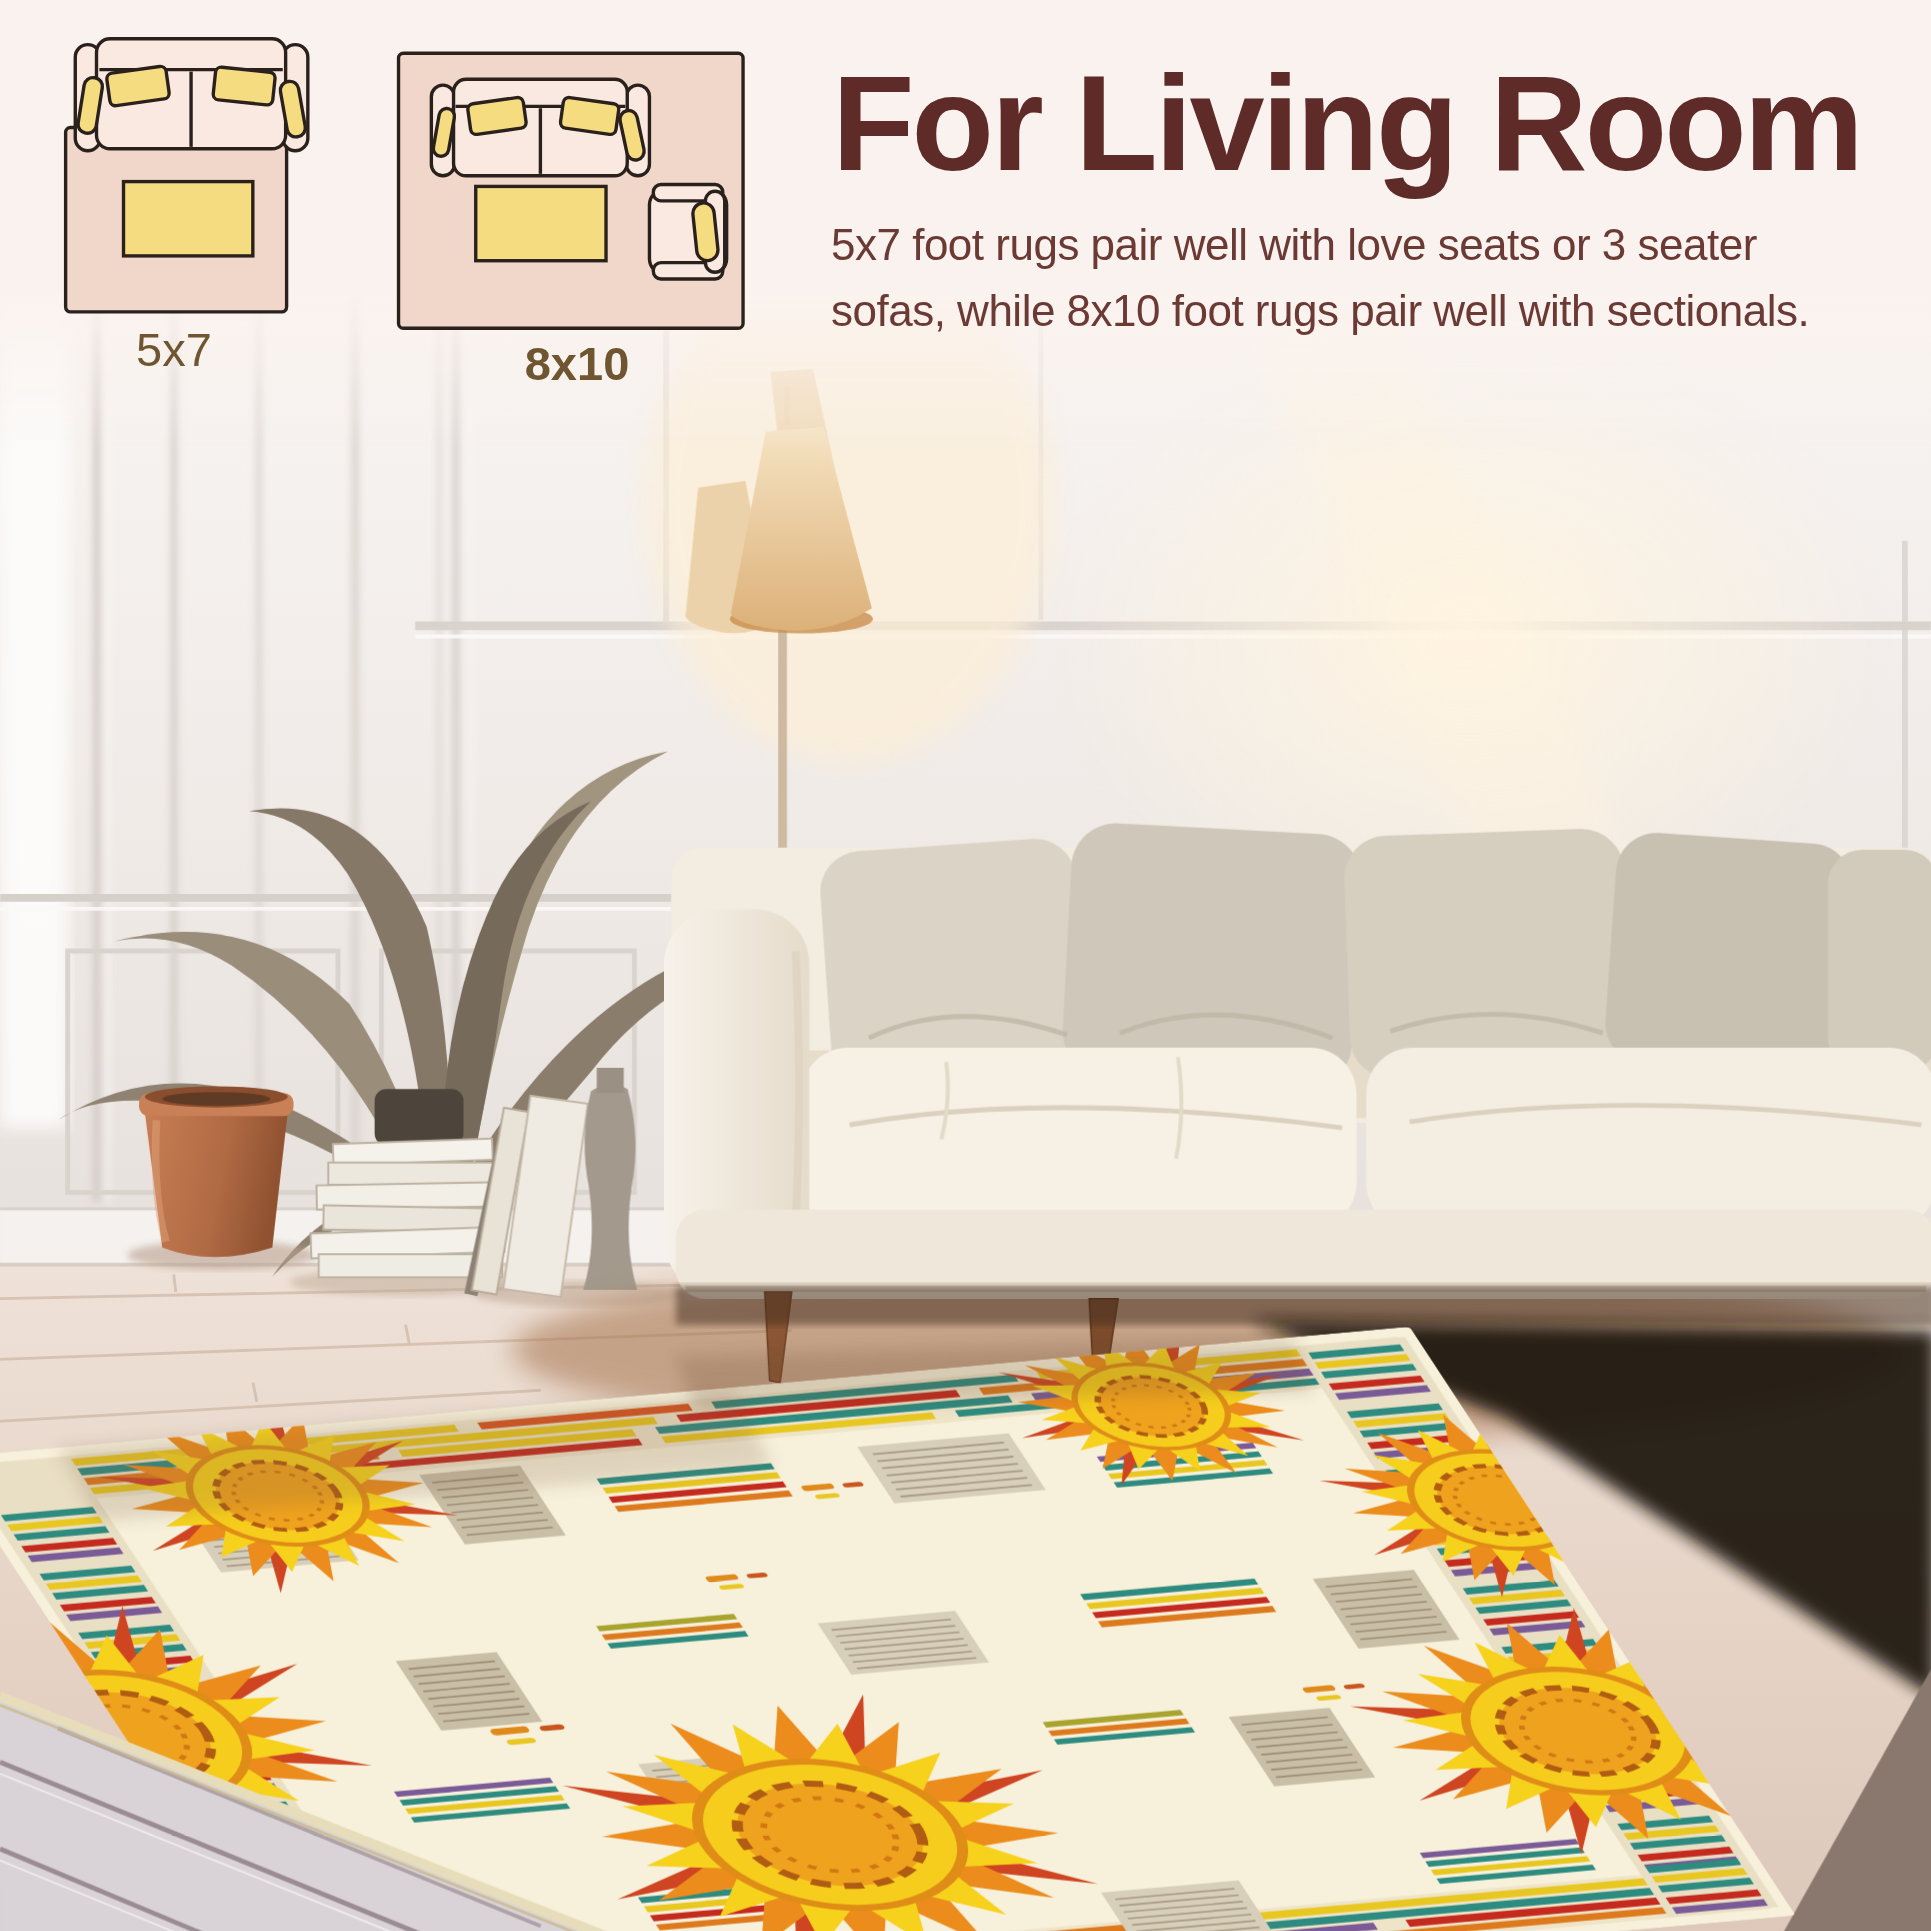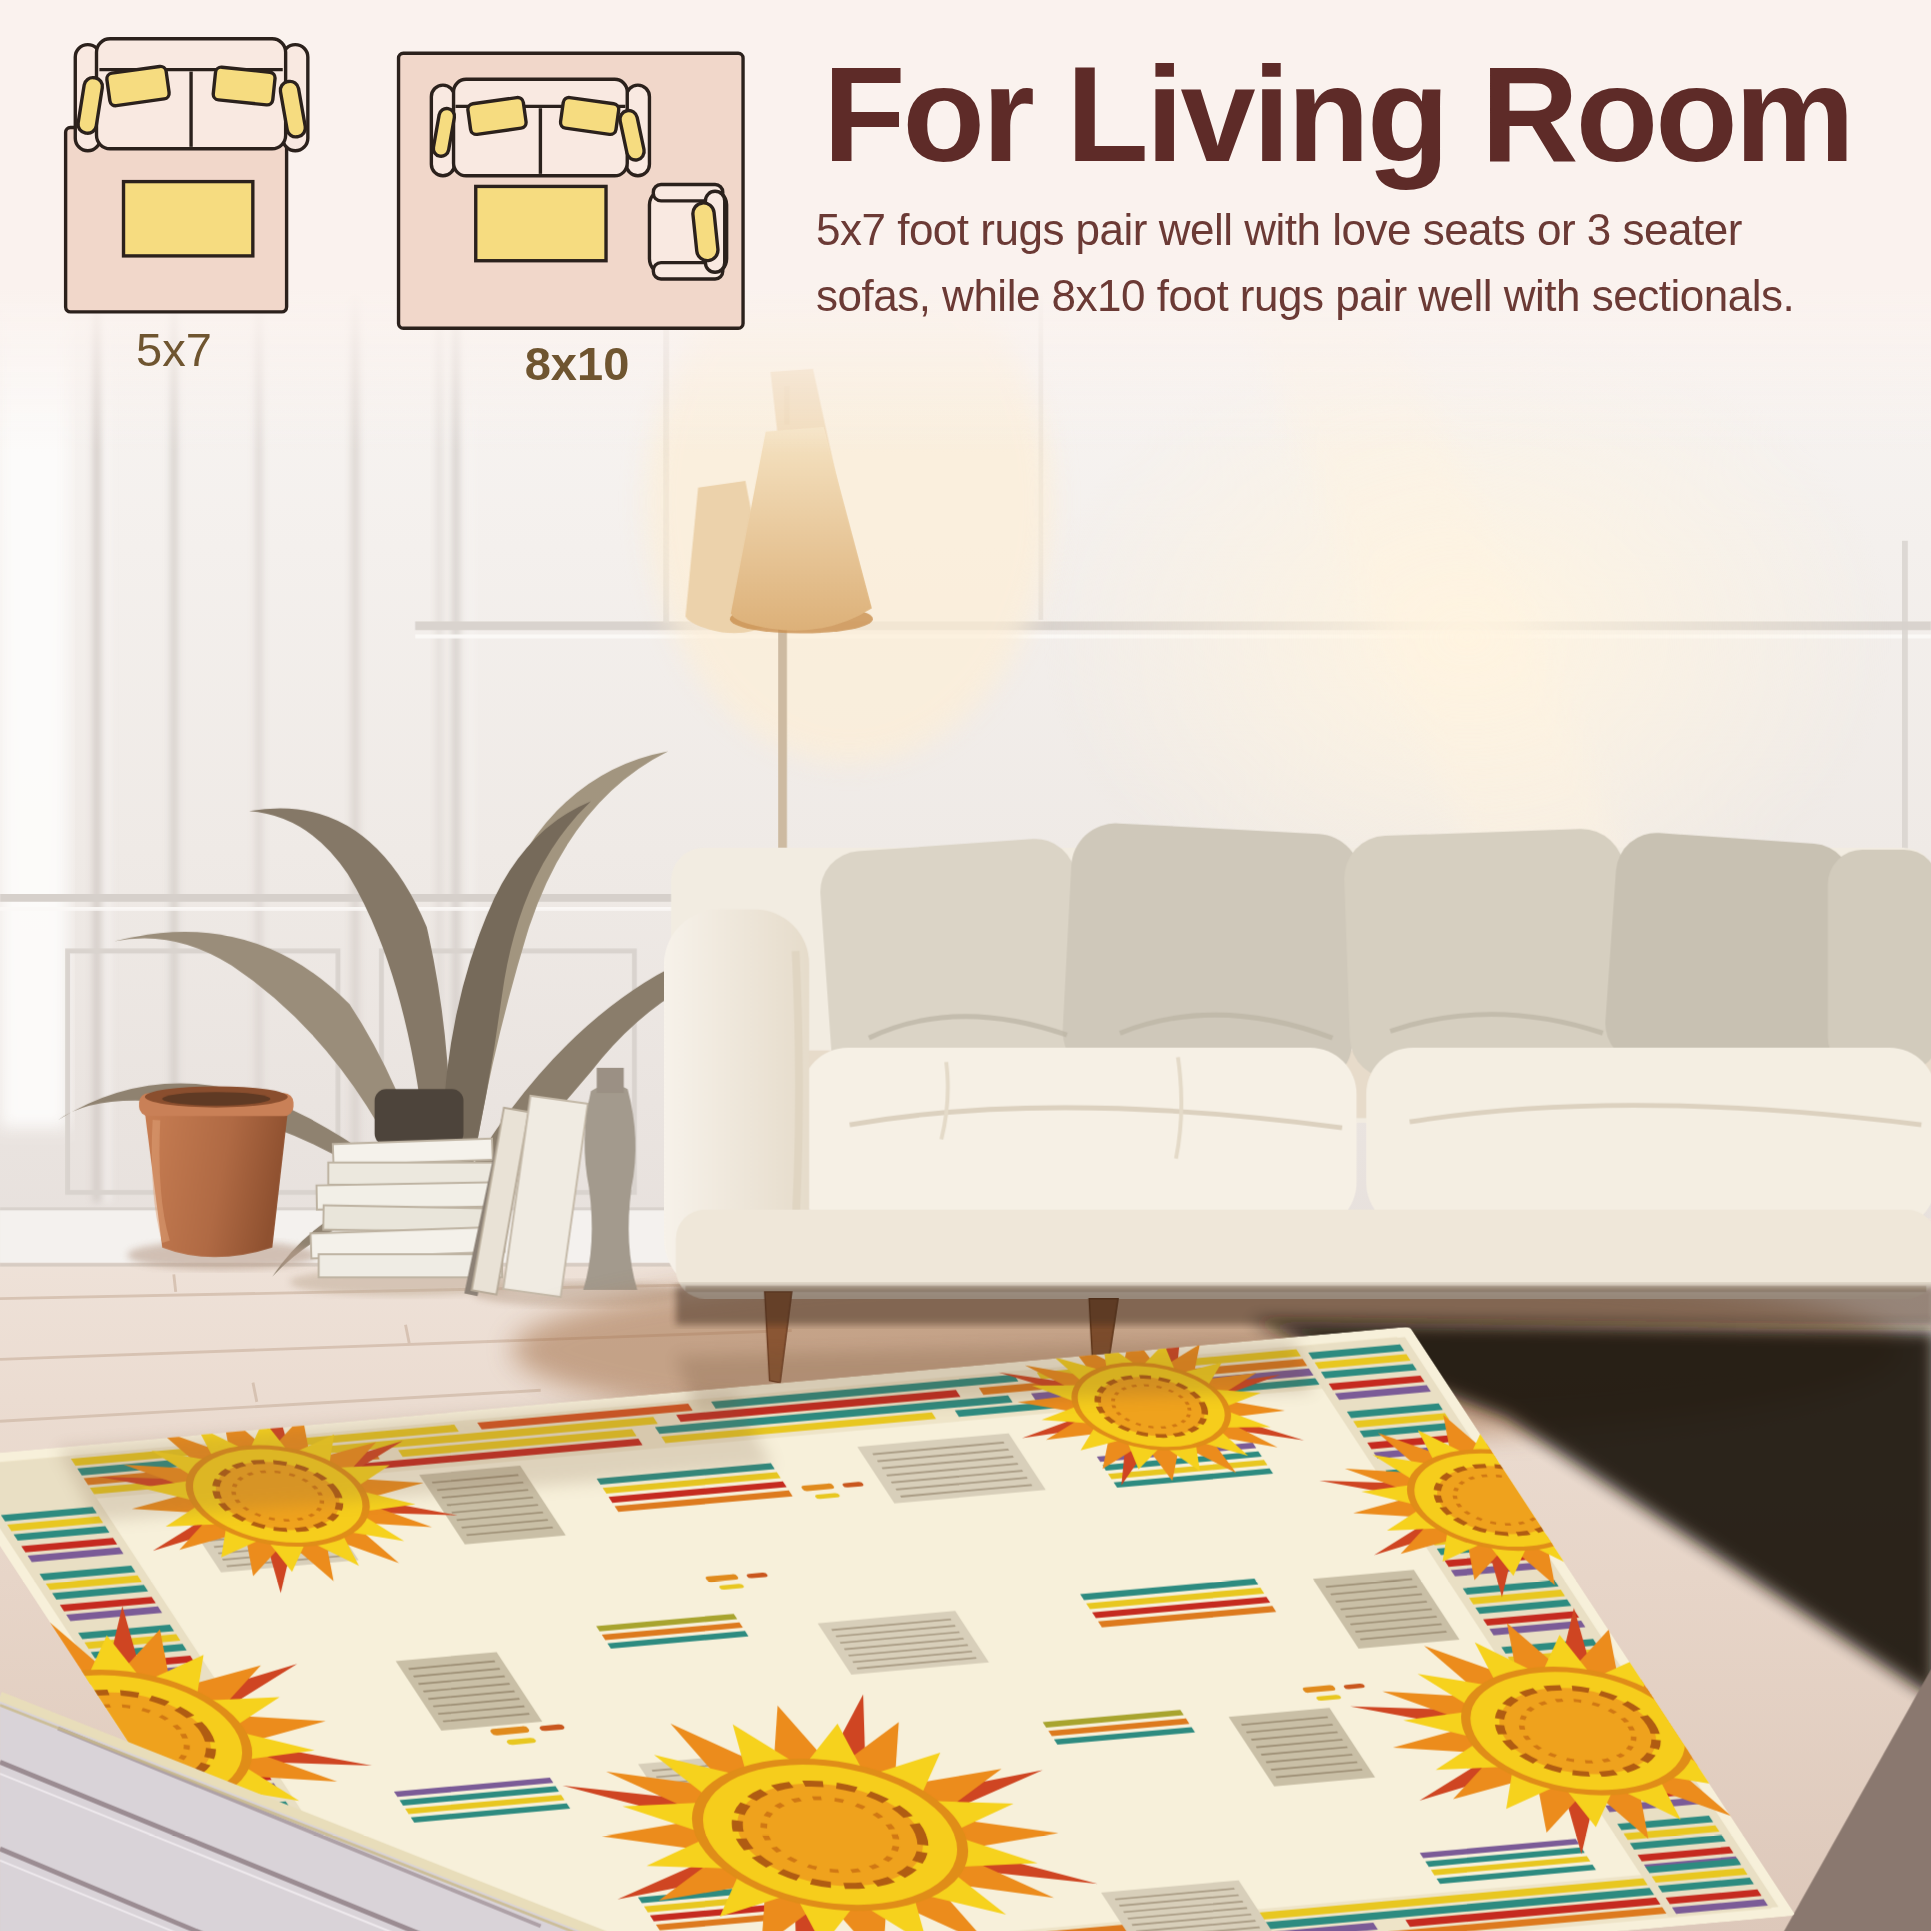--- a/index.html
+++ b/index.html
@@ -2,23 +2,23 @@
 <html><head>
 <meta charset="utf-8">
 <style>
   html,body{margin:0;padding:0;}
   #canvas{position:relative;width:1931px;height:1931px;background:#faf2ee;overflow:hidden;
           font-family:"Liberation Sans",sans-serif;}
   #photo{position:absolute;left:0;top:0;width:1931px;height:1931px;z-index:1;}
   .header{position:absolute;left:0;top:0;width:1931px;height:454px;z-index:2;
           background:linear-gradient(180deg,#faf2ee 0px,#faf2ee 290px,rgba(250,242,238,0) 454px);}
   .diagrams-svg{position:absolute;left:0;top:0;width:772px;height:396px;}
-  .page-title{position:absolute;left:816px;top:37px;margin:7px;font-size:135px;font-weight:bold;
+  .page-title{position:absolute;left:816px;top:37px;margin:16px;font-size:135px;font-weight:bold;
           color:#5e2b28;letter-spacing:-2.9px;line-height:1.05;white-space:nowrap;}
-  .page-subtitle{position:absolute;left:816px;top:197px;margin:0;font-size:44px;color:#6b3a35;
+  .page-subtitle{position:absolute;left:816px;top:197px;margin:15px;font-size:44px;color:#6b3a35;
           line-height:66px;letter-spacing:-0.5px;white-space:nowrap;}
   .size-label{position:absolute;font-size:47px;color:#6f5530;text-align:center;width:154px;}
   .label-5x7{left:97px;top:322px;}
   .label-8x10{left:500px;top:336px;font-weight:bold;}
 </style>
 </head>
 <body>
 <div id="canvas">
 
 <svg id="photo" viewBox="0 0 2000 2000">

